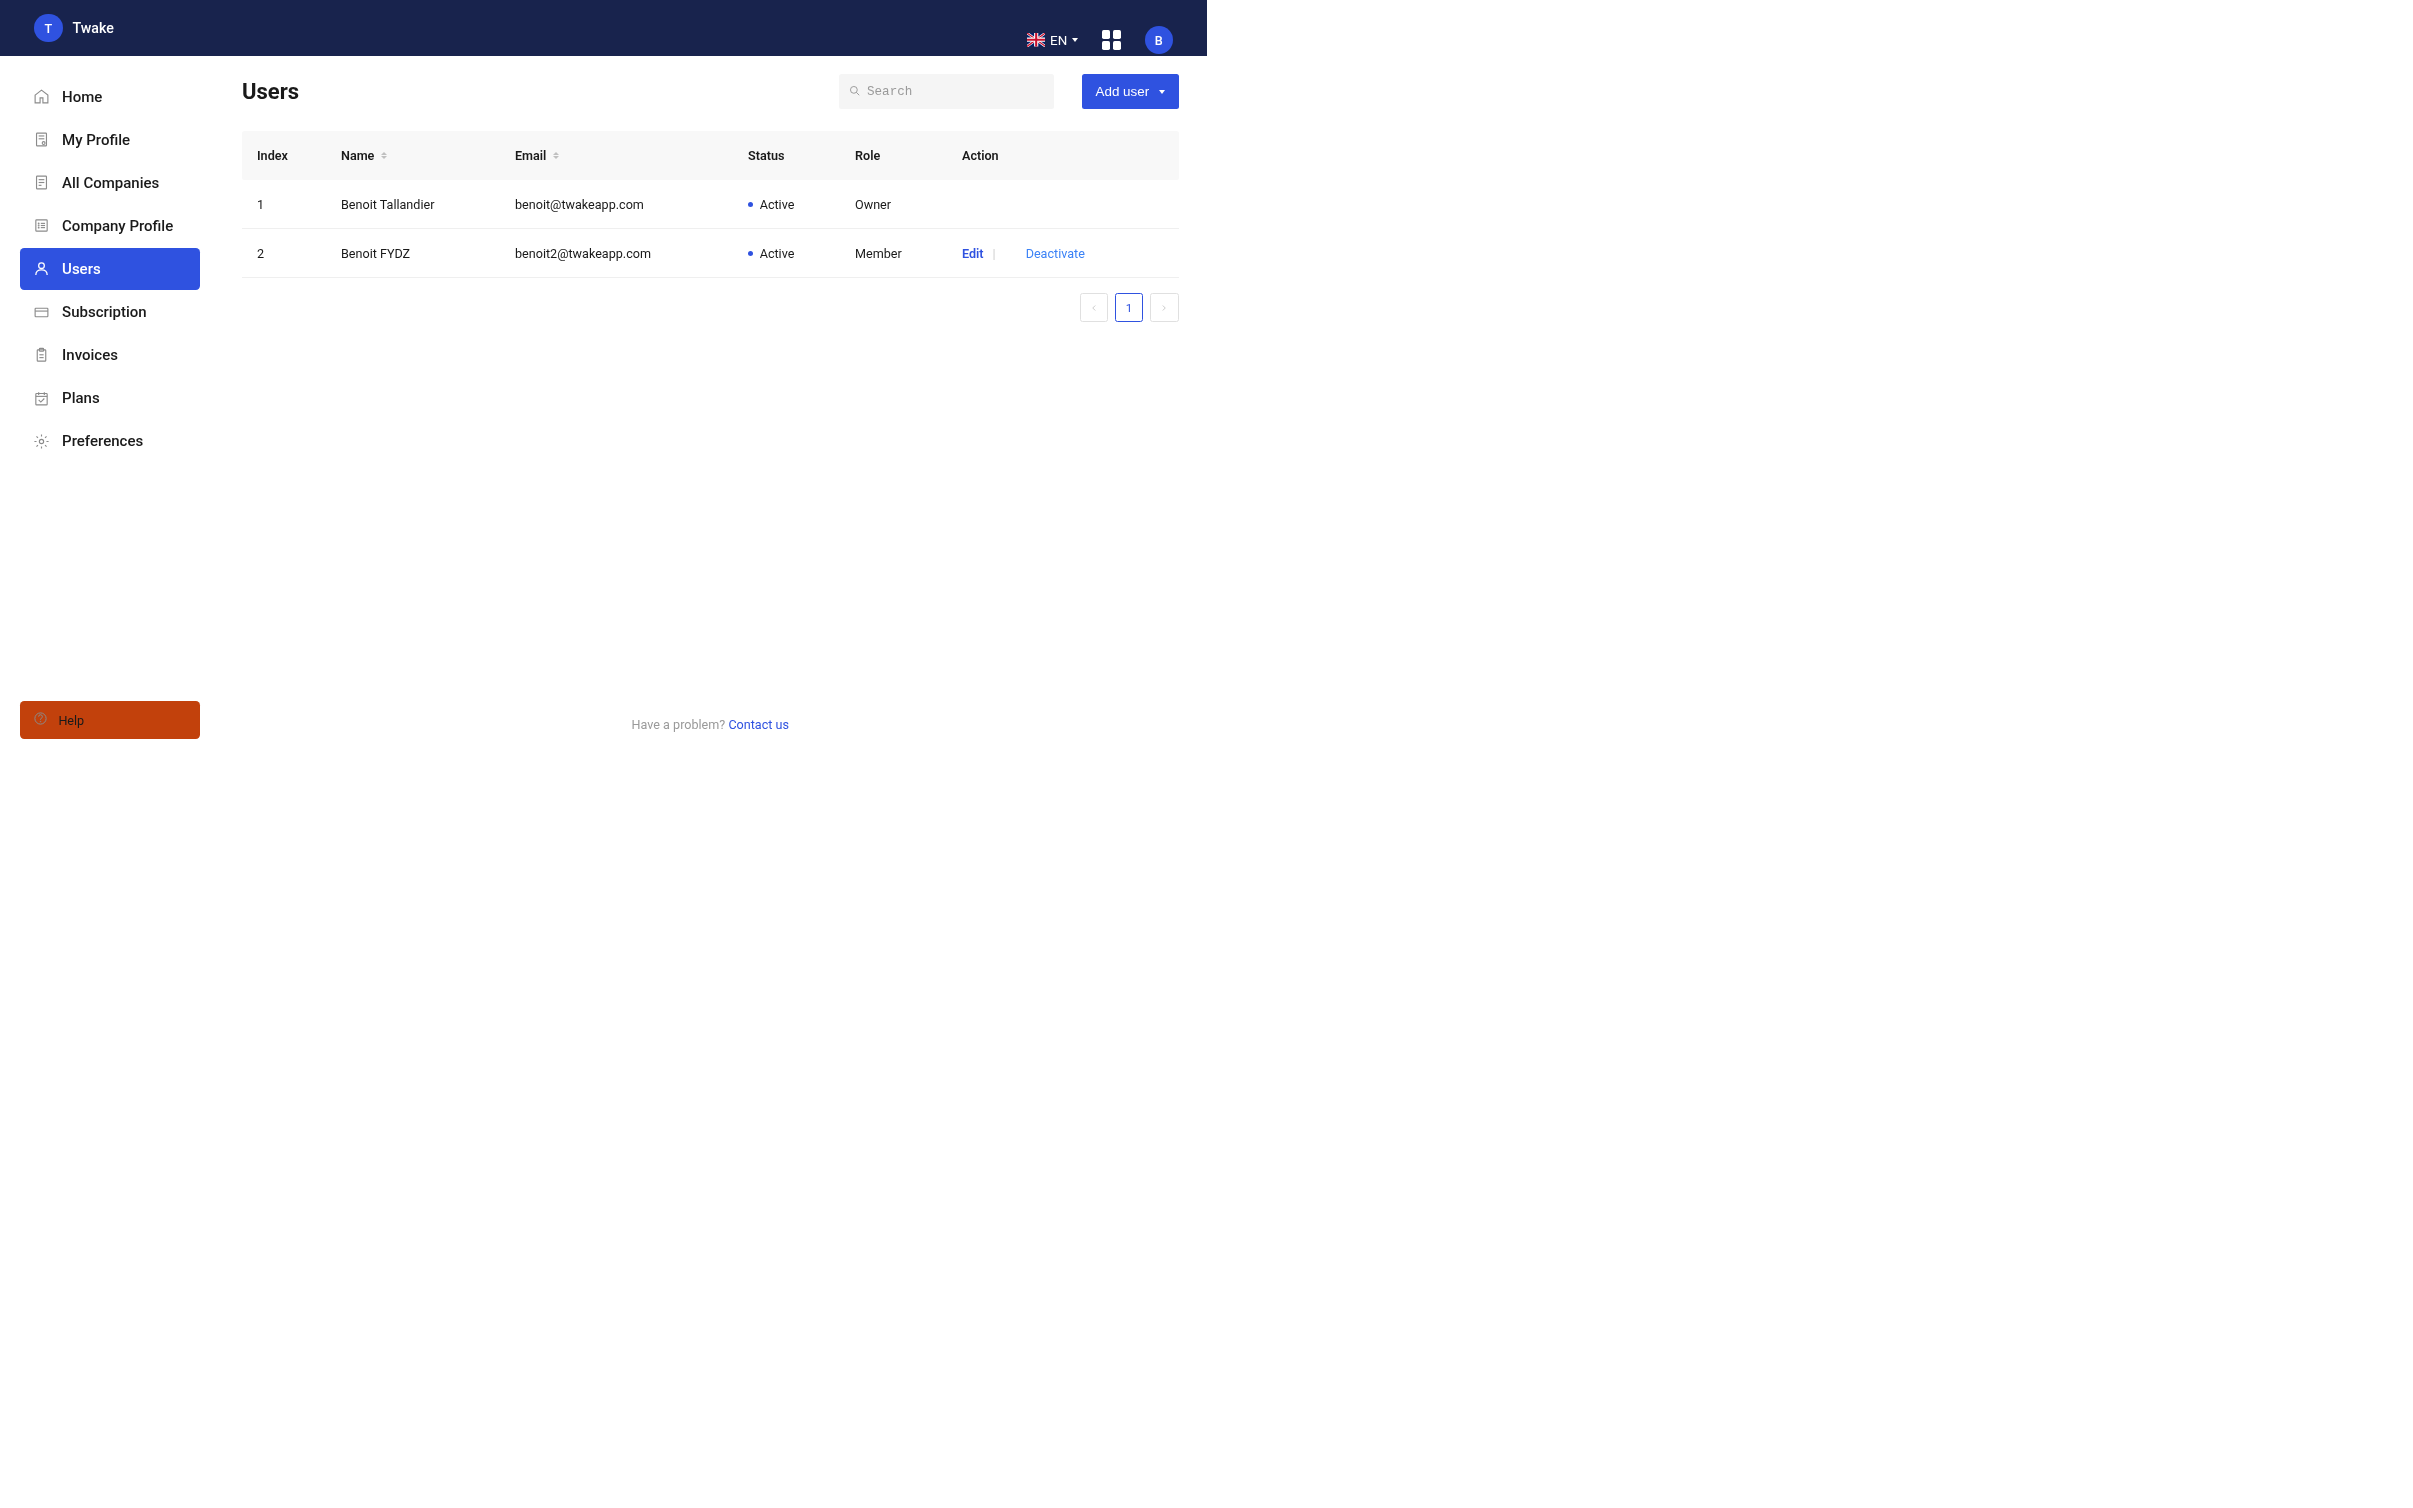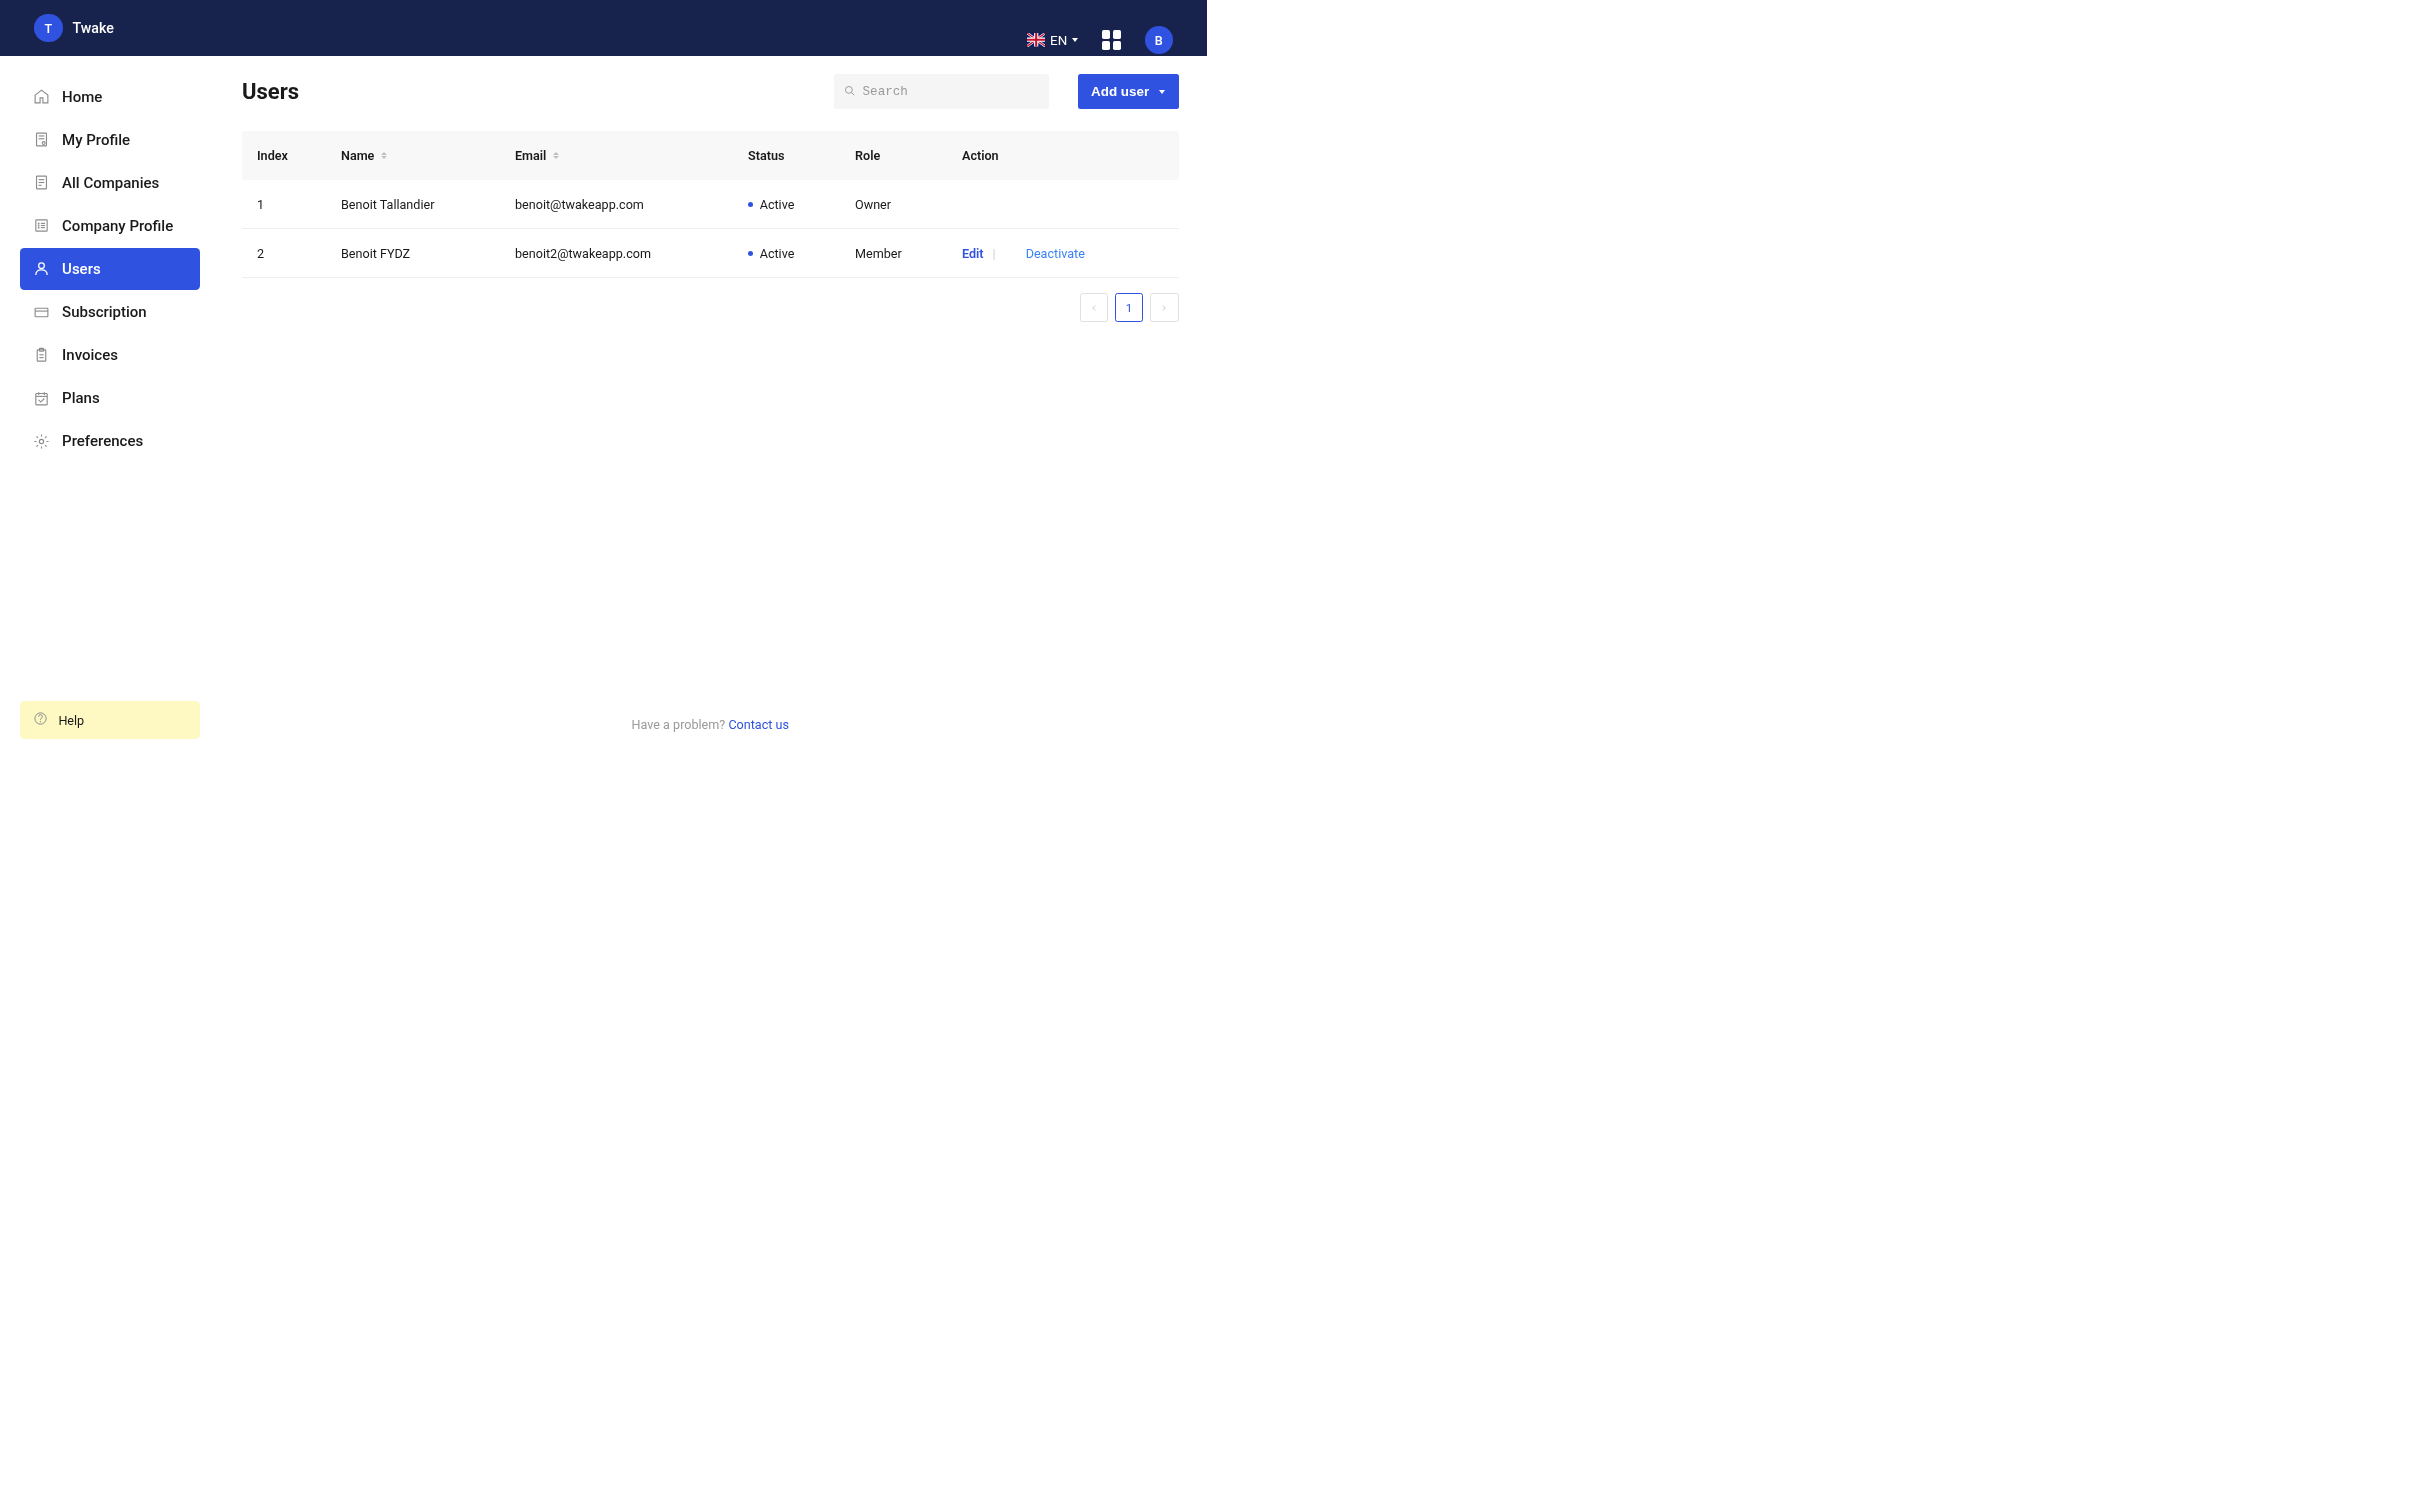--- a/index.html
+++ b/index.html
@@ -121,21 +121,21 @@
   stroke: #8b8b8b;
 }
 .sidebar-item.active svg {
   stroke: #fff;
 }
 .help-item {
   display: flex;
   align-items: center;
   gap: 10px;
   padding: 10px 13.4px;
-  background: #fef9c3;
+  background: #c2410c;
   border-radius: 4.2px;
   cursor: pointer;
   font-size: 12.6px;
   color: #1a1a1a;
 }
 .main {
   flex: 1;
   padding: 18.4px 28.5px 15px 22px;
   display: flex;
   flex-direction: column;
@@ -181,21 +181,21 @@
   color: #9a9a9a;
 }
 .add-user-btn {
   background: #2f52e0;
   color: #fff;
   border: none;
   border-radius: 2.5px;
   height: 35px;
   padding: 0 13.4px;
   font-size: 13.4px;
-  font-weight: 700;
+  font-weight: 400;
   display: flex;
   align-items: center;
   gap: 10px;
   cursor: pointer;
 }
 .table {
   width: 100%;
 }
 .thead {
   background: #f8f8f8;

